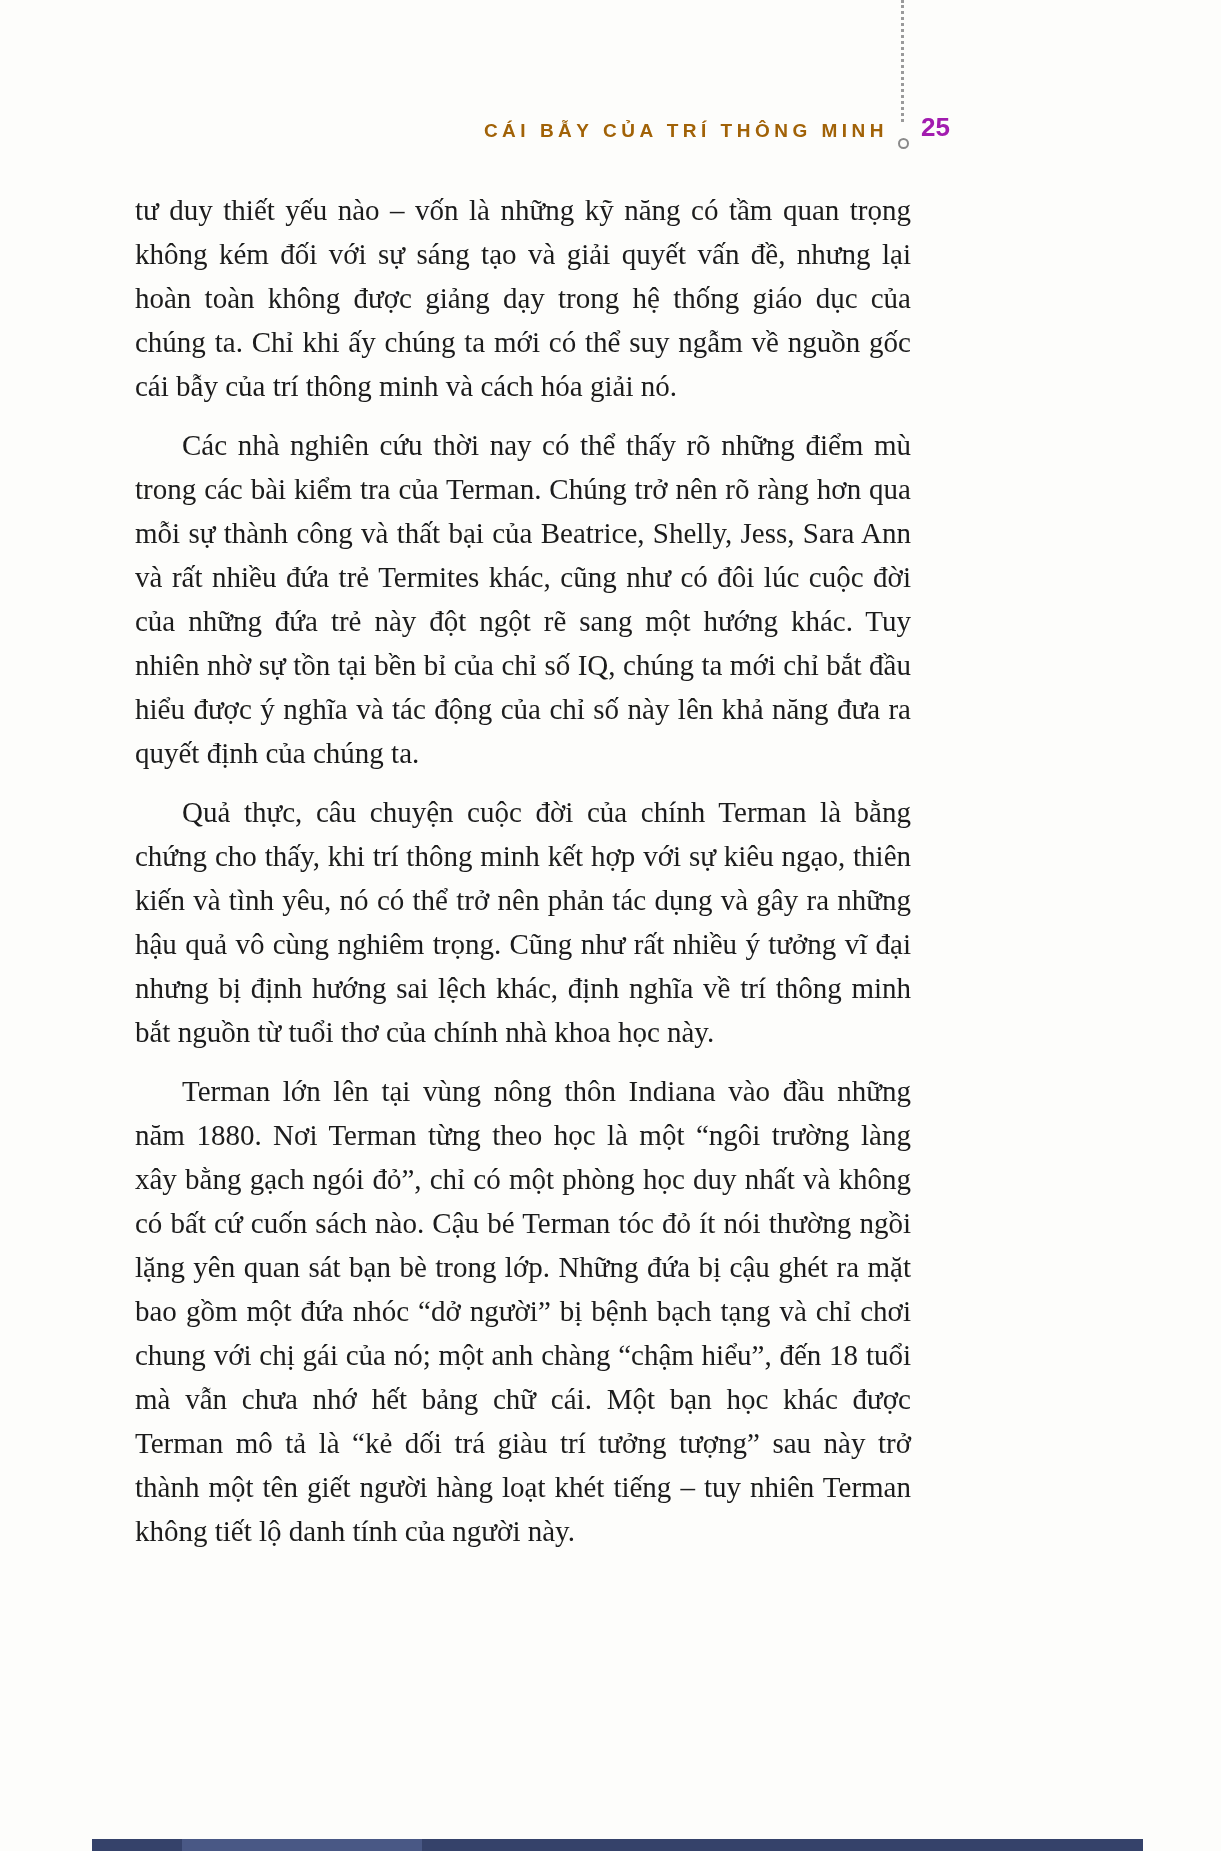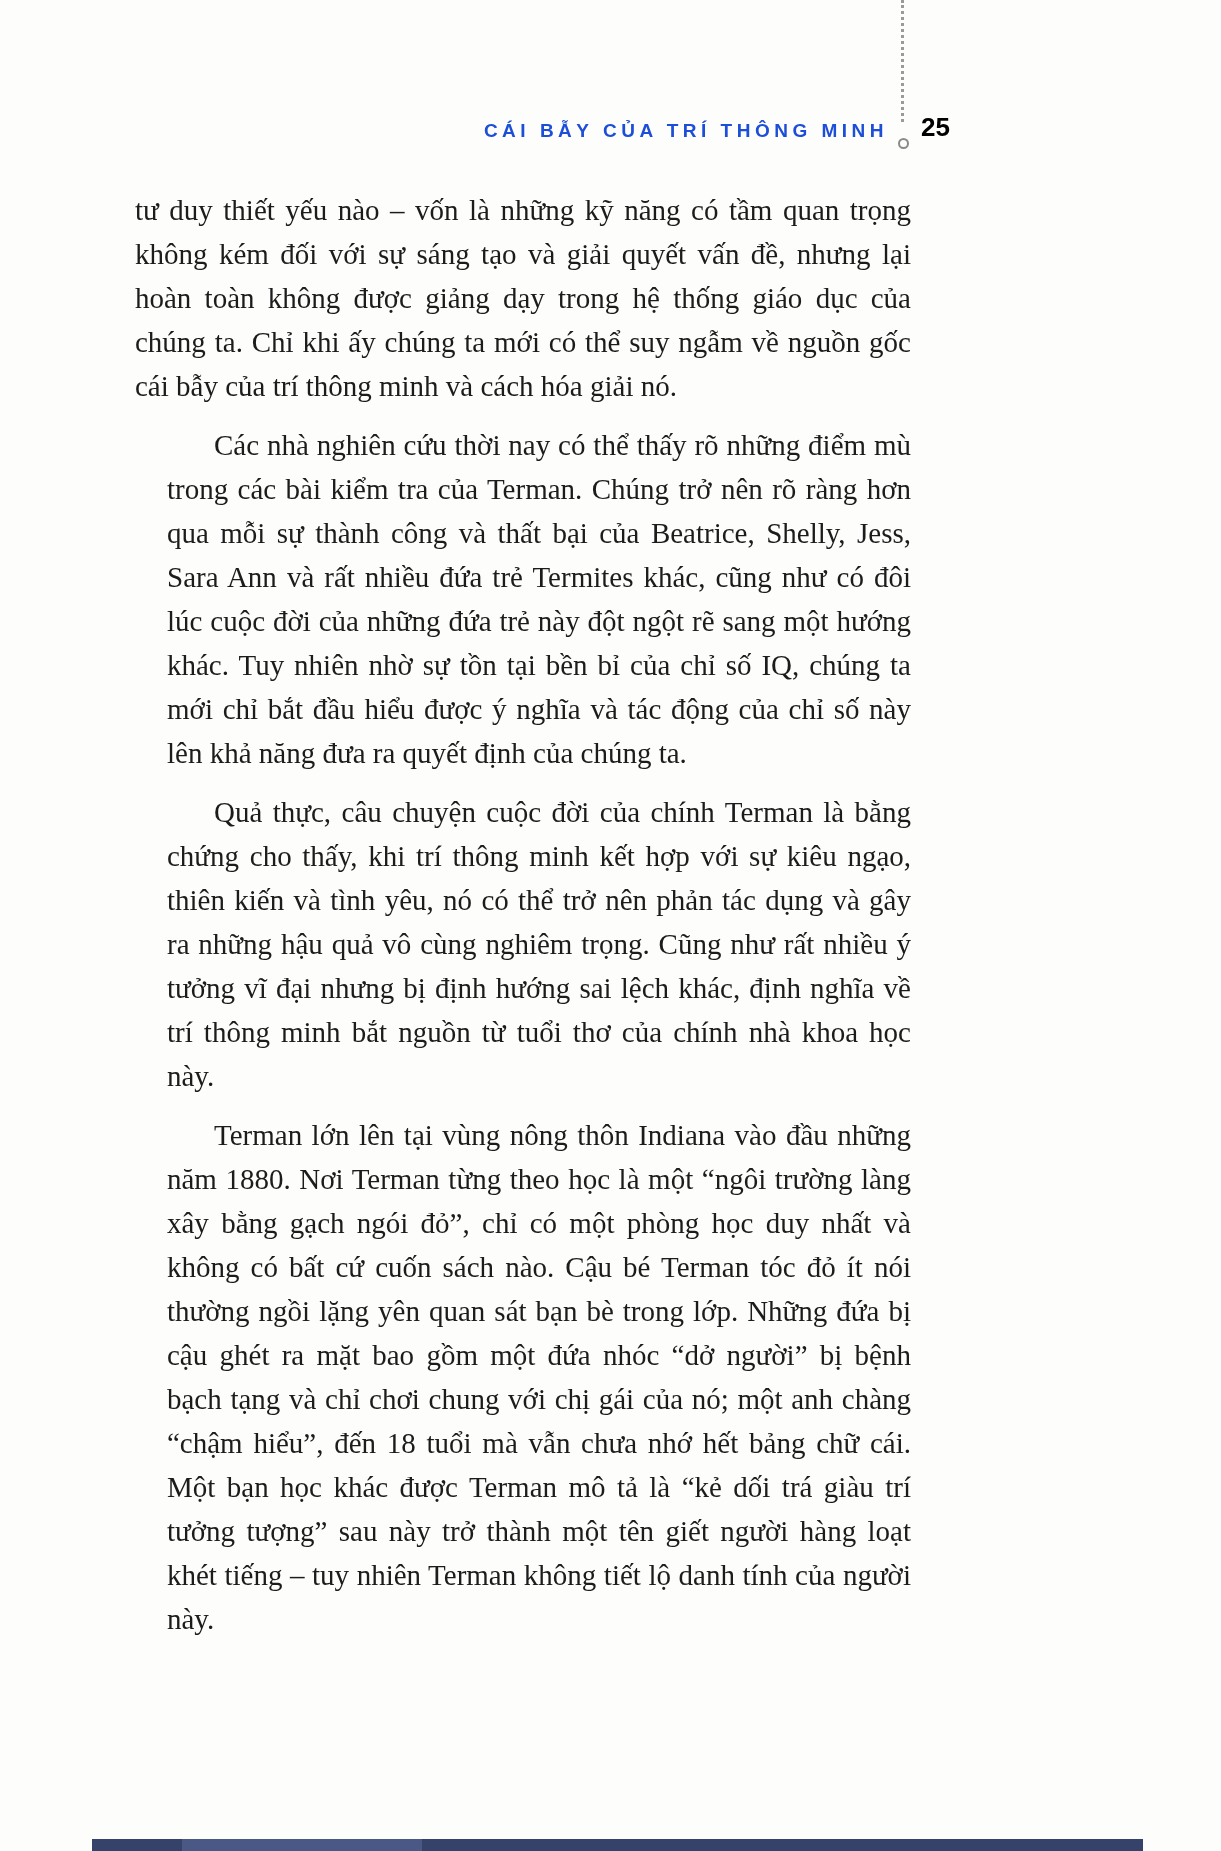--- a/index.html
+++ b/index.html
@@ -40,48 +40,47 @@
   }
   
   .running-title {
     position: absolute;
     top: 120px;
     right: 333px;
     font-family: "Liberation Sans", "DejaVu Sans", sans-serif;
     font-size: 19px;
     font-weight: 600;
     letter-spacing: 4.5px;
-    color: #1d4ed8;
+    color: #a16207;
     white-space: nowrap;
   }
   .page-number {
     position: absolute;
     top: 112px;
     left: 921px;
     font-family: "Liberation Sans", "DejaVu Sans", sans-serif;
     font-size: 26px;
     font-weight: 700;
-    color: #000000;
+    color: #a21caf;
   }
   
   .text-block {
     position: absolute;
     left: 135px;
     top: 188px;
     width: 776px;
     text-align: justify;
     font-size: 29px;
     line-height: 44px;
   }
   .text-block p {
     margin: 0 0 15px 0;
   }
   .text-block p.indent {
     text-indent: 47px;
-    margin-left: 32px;
   }
   
   .bottom-strip {
     position: absolute;
     left: 92px;
     right: 78px;
     bottom: 0;
     height: 12px;
     background: #35426a;
   }

